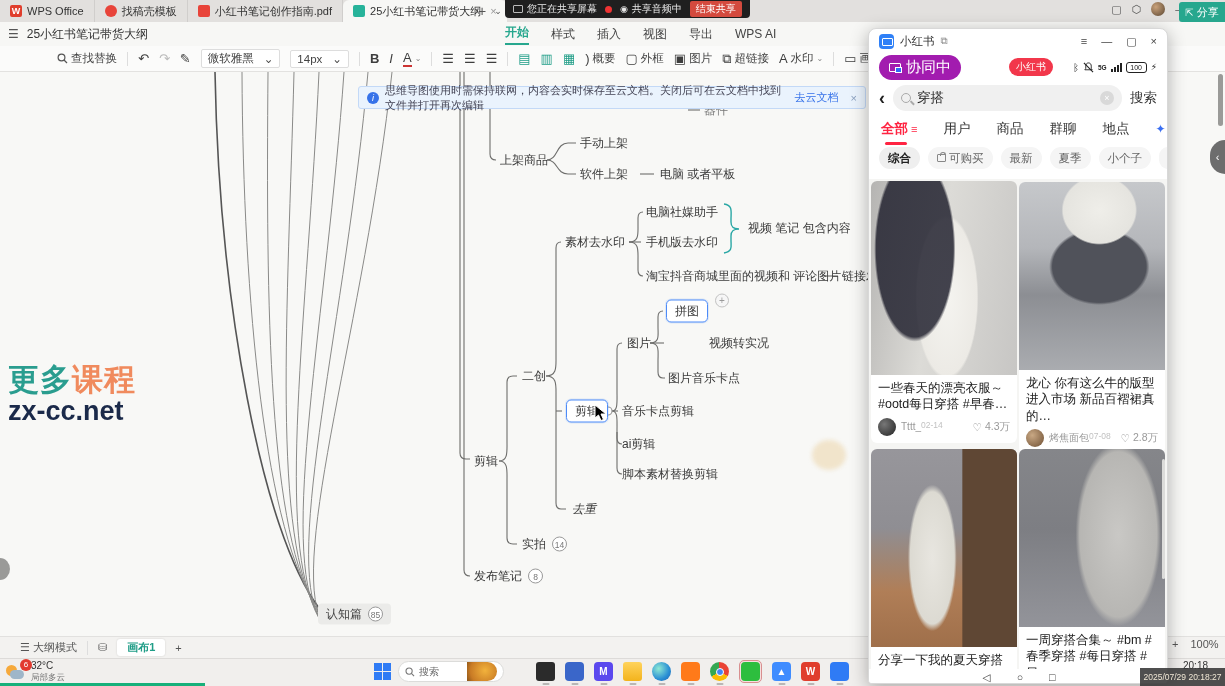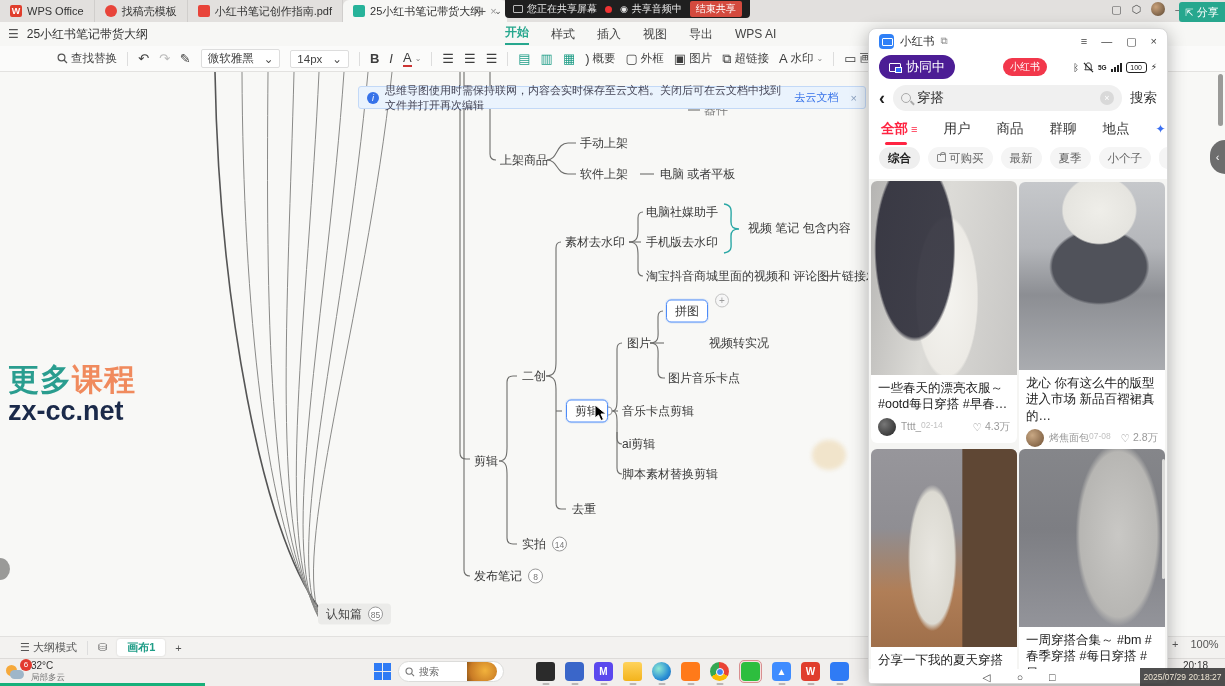--- a/index.html
+++ b/index.html
@@ -100,21 +100,21 @@
   .app.mountain{background:#3f8cff}
   .app.wpsw{background:#e03e2d}
   .app.mirror{background:#2f7bf5}
   
   #phone{position:absolute;left:868px;top:28px;width:300px;height:656px;background:#fff;border-radius:8px 8px 4px 4px;box-shadow:0 4px 18px rgba(0,0,0,.3);z-index:10;overflow:hidden;border:1px solid #d8d8d8}
   #ph-title{height:24px;display:flex;align-items:center;gap:6px;padding:0 10px;font-size:11.5px;color:#333}
   #ph-appico{width:15px;height:15px;background:#2f80f7;border-radius:4px;position:relative}
   #ph-appico::after{content:"";position:absolute;left:3px;top:4px;width:9px;height:6px;border:1px solid #fff;border-radius:1px}
   #ph-ctl{margin-left:auto;display:flex;gap:14px;color:#444;font-size:11px}
   #ph-status{height:28px;display:flex;align-items:center;padding:0 10px;gap:6px}
-  #collab{display:flex;align-items:center;gap:5px;background:#4c1d95;color:#fff;font-size:13px;border-radius:13px;padding:3px 10px}
+  #collab{display:flex;align-items:center;gap:5px;background:#a21caf;color:#fff;font-size:15px;border-radius:13px;padding:3px 10px}
   #collab .cico{width:12px;height:9px;border:1px solid #fff;border-radius:1px;position:relative}
   #collab .cico::after{content:"";position:absolute;right:-2px;bottom:-2px;width:5px;height:4px;background:#2e6bf6;border:1px solid #fff}
   #brandpill{margin-left:42px;background:#f2374b;color:#fff;font-size:10px;border-radius:10px;padding:2px 7px}
   #ph-sticons{margin-left:auto;display:flex;align-items:center;gap:4px;color:#222}
   .bt{font-size:10px}
   .bars{display:flex;align-items:flex-end;gap:1px}
   .bars i{width:2px;background:#222;display:block}
   .fiveg{font-size:6.5px;font-weight:bold}
   .batt{width:21px;height:11px;border:1px solid #222;border-radius:3px;font-size:7px;display:flex;align-items:center;justify-content:center}
   .bolt{font-size:9px}
@@ -395,21 +395,21 @@
         </div>
         <div class="mnode" style="left: 622px; top: 372px;">
           <span>ai剪辑</span>
         </div>
         <div class="mnode" style="left: 622px; top: 402px;">
           <span>脚本素材替换剪辑</span>
         </div>
         <div class="mnode" style="left: 474px; top: 389px;">
           <span>剪辑</span>
         </div>
-        <div class="mnode" style="left: 572px; top: 437px;">
+        <div class="mnode" style="left: 572px; top: 437px; font-style: italic;">
           <span>去重</span>
         </div>
         <div class="mnode" style="left: 522px; top: 472px;">
           <span>实拍</span>
           <span class="badge">14</span>
         </div>
         <div class="mnode" style="left: 474px; top: 504px;">
           <span>发布笔记</span>
           <span class="badge">8</span>
         </div>

